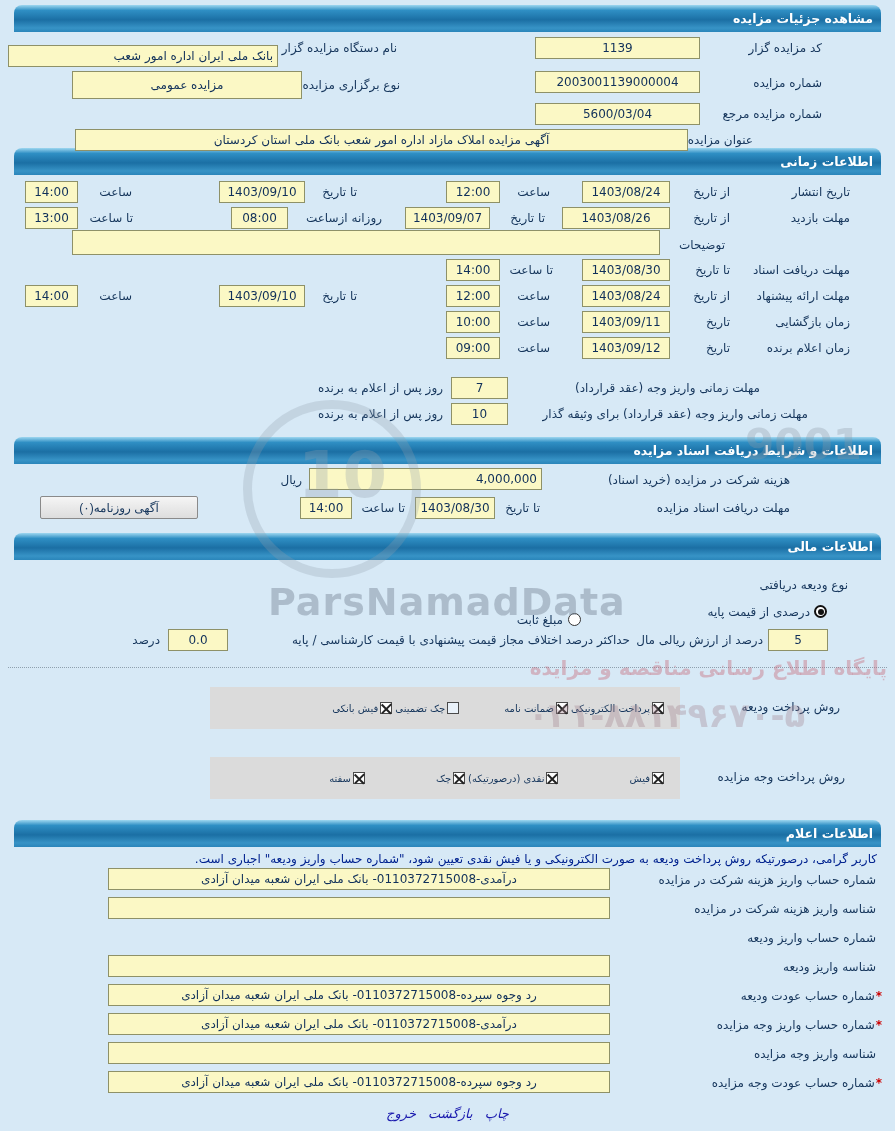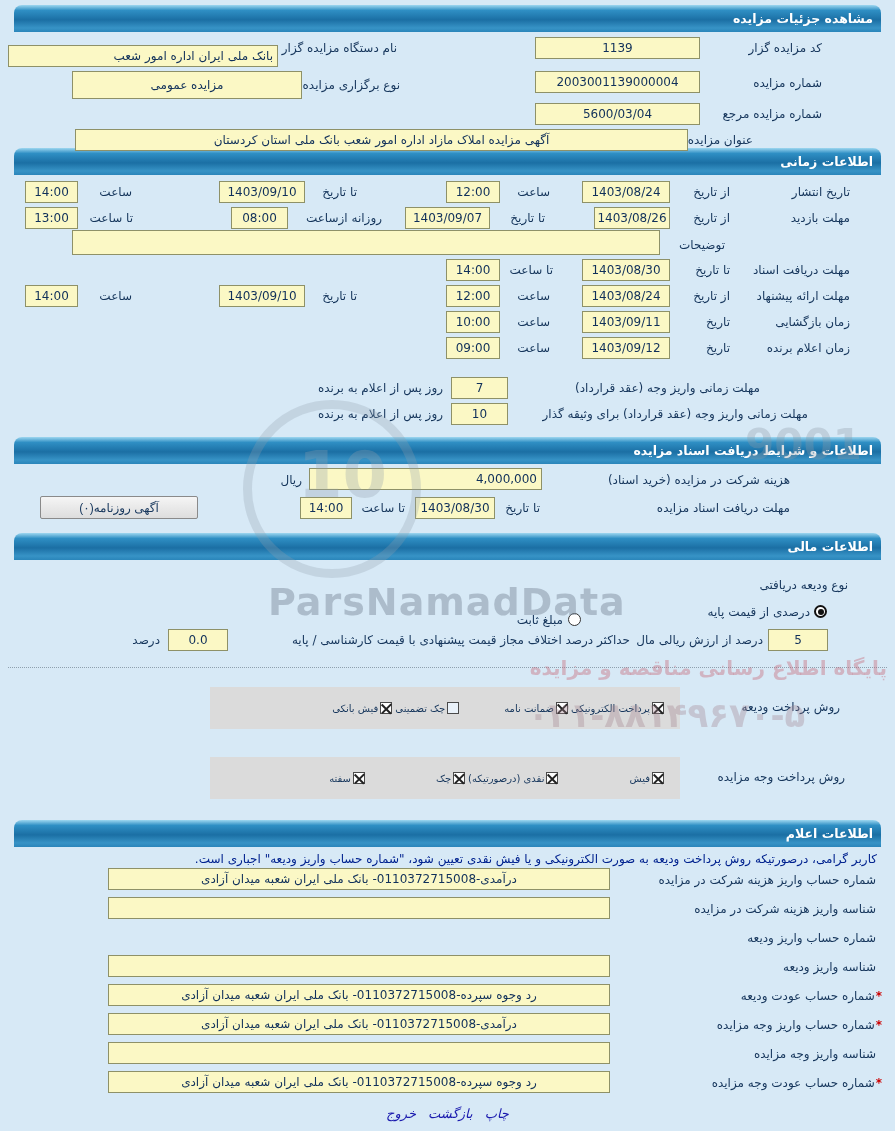--- a/index.html
+++ b/index.html
@@ -118,21 +118,21 @@
   <div class="fld" style="top:181px;right:225px;width:88px;">1403/08/24</div>
   <span class="lbl" style="top:185px;right:345px;">ساعت</span>
   <div class="fld" style="top:181px;right:395px;width:54px;">12:00</div>
   <span class="lbl" style="top:185px;right:538px;">تا تاریخ</span>
   <div class="fld" style="top:181px;right:590px;width:86px;">1403/09/10</div>
   <span class="lbl" style="top:185px;right:763px;">ساعت</span>
   <div class="fld" style="top:181px;right:817px;width:53px;">14:00</div>
 
   <span class="lbl" style="top:211px;right:45px;">مهلت بازدید</span>
   <span class="lbl" style="top:211px;right:165px;">از تاریخ</span>
-  <div class="fld" style="top:207px;right:225px;width:76px;">1403/08/26</div>
+  <div class="fld" style="top:207px;right:225px;width:108px;">1403/08/26</div>
   <span class="lbl" style="top:211px;right:350px;">تا تاریخ</span>
   <div class="fld" style="top:207px;right:405px;width:85px;">1403/09/07</div>
   <span class="lbl" style="top:211px;right:513px;">روزانه ازساعت</span>
   <div class="fld" style="top:207px;right:607px;width:57px;">08:00</div>
   <span class="lbl" style="top:211px;right:762px;">تا ساعت</span>
   <div class="fld" style="top:207px;right:817px;width:53px;">13:00</div>
 
   <span class="lbl" style="top:238px;right:170px;">توضیحات</span>
   <div class="fld" style="top:230px;right:235px;width:588px;height:25px;"></div>
 

